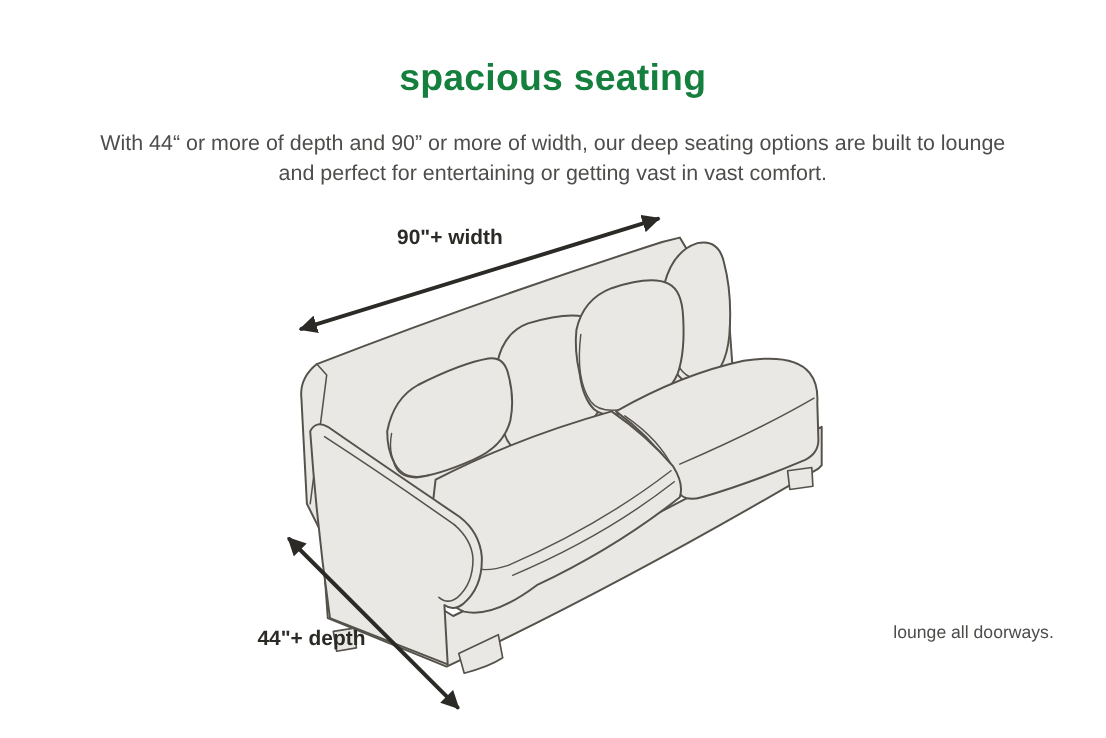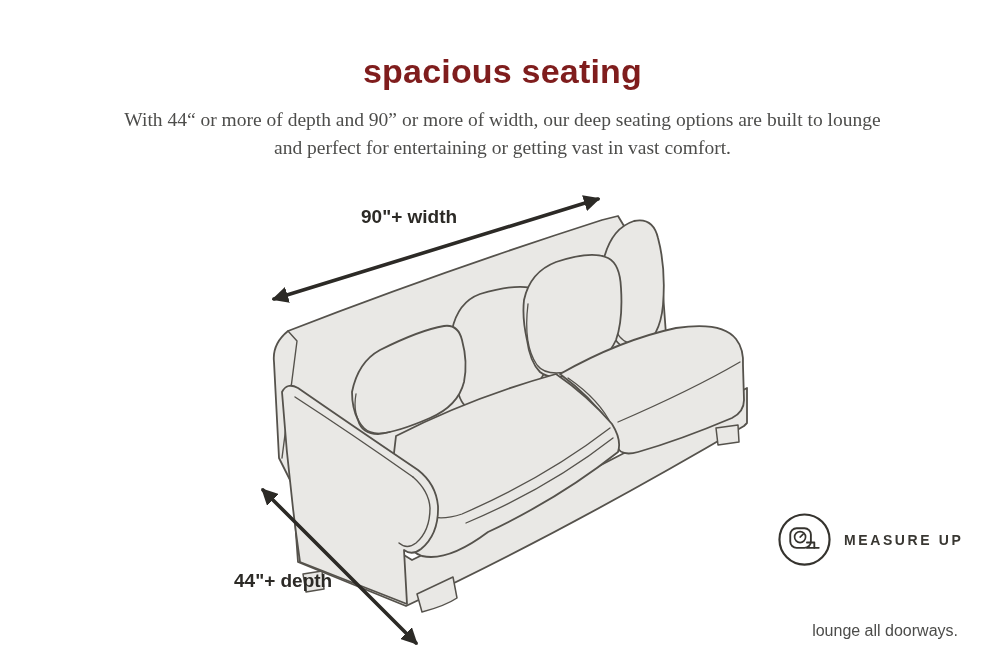--- a/index.html
+++ b/index.html
@@ -13,33 +13,32 @@
     overflow: hidden;
   }
   .title {
     position: absolute;
     top: 52px;
     left: 0;
     width: 100%;
     text-align: center;
     font-size: 34px;
     font-weight: bold;
-    color: #7f1d1d;
+    color: #15803d;
     letter-spacing: 0.2px;
   }
   .description {
     position: absolute;
-    top: 106px;
+    top: 116px;
     left: 0;
     width: 100%;
     text-align: center;
     font-size: 19.5px;
     line-height: 28px;
     color: #4d4d4b;
-    font-family: Liberation Serif, serif;
   }
   .diagram-svg {
     position: absolute;
     top: 0;
     left: 0;
   }
   .dim-label {
     position: absolute;
     font-size: 19px;
     font-weight: bold;
@@ -147,31 +146,20 @@
     </g>
 
     <line x1="274" y1="299" x2="598" y2="199" stroke="#2c2a26" stroke-width="3.6" marker-start="url(#ah)" marker-end="url(#ah)"></line>
     <line x1="263" y1="490" x2="416" y2="643" stroke="#2c2a26" stroke-width="3.6" marker-start="url(#ah)" marker-end="url(#ah)"></line>
   </svg>
 
   <div class="dim-label width-label">90"+ width</div>
   <div class="dim-label depth-label">44"+ depth</div>
 
   <div class="measure-up">
-    <div class="mu-header">
-      <svg class="mu-icon" width="55" height="55" viewBox="0 0 56 56" fill="none" stroke="#35332e" stroke-linecap="round" stroke-linejoin="round">
-        <circle cx="28" cy="28" r="25.5" stroke-width="2.2"></circle>
-        <rect x="13.5" y="16.5" width="21" height="20" rx="6.5" stroke-width="1.9"></rect>
-        <circle cx="23.5" cy="25.5" r="5.6" stroke-width="1.7"></circle>
-        <line x1="23.5" y1="25.5" x2="26.6" y2="22.6" stroke-width="1.7"></line>
-        <path d="M30.5 31 L38 31 L38 36.5 L30.5 36.5" stroke-width="1.9"></path>
-        <line x1="38" y1="36.5" x2="42.5" y2="36.5" stroke-width="1.9"></line>
-      </svg>
-      <div class="mu-heading">MEASURE UP</div>
-    </div>
     <div class="mu-note">
       <br>
       <br>
       <span>lounge all doorways.</span>
     </div>
   </div>
 
 </div>
 
 </body></html>

